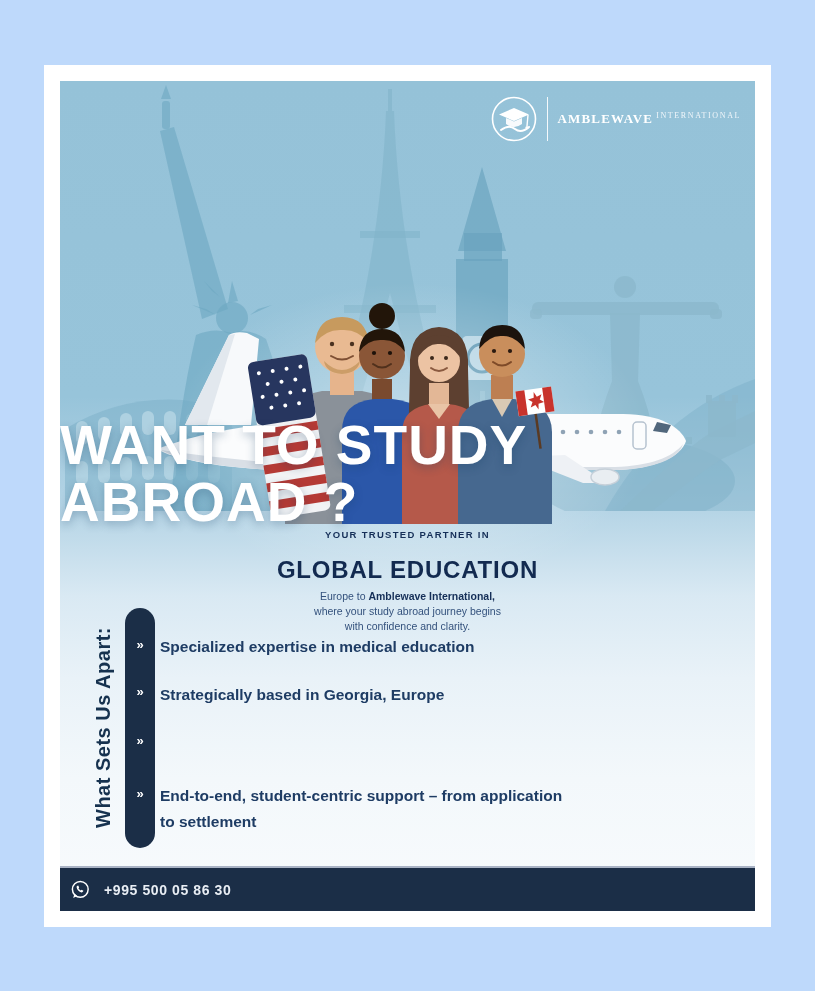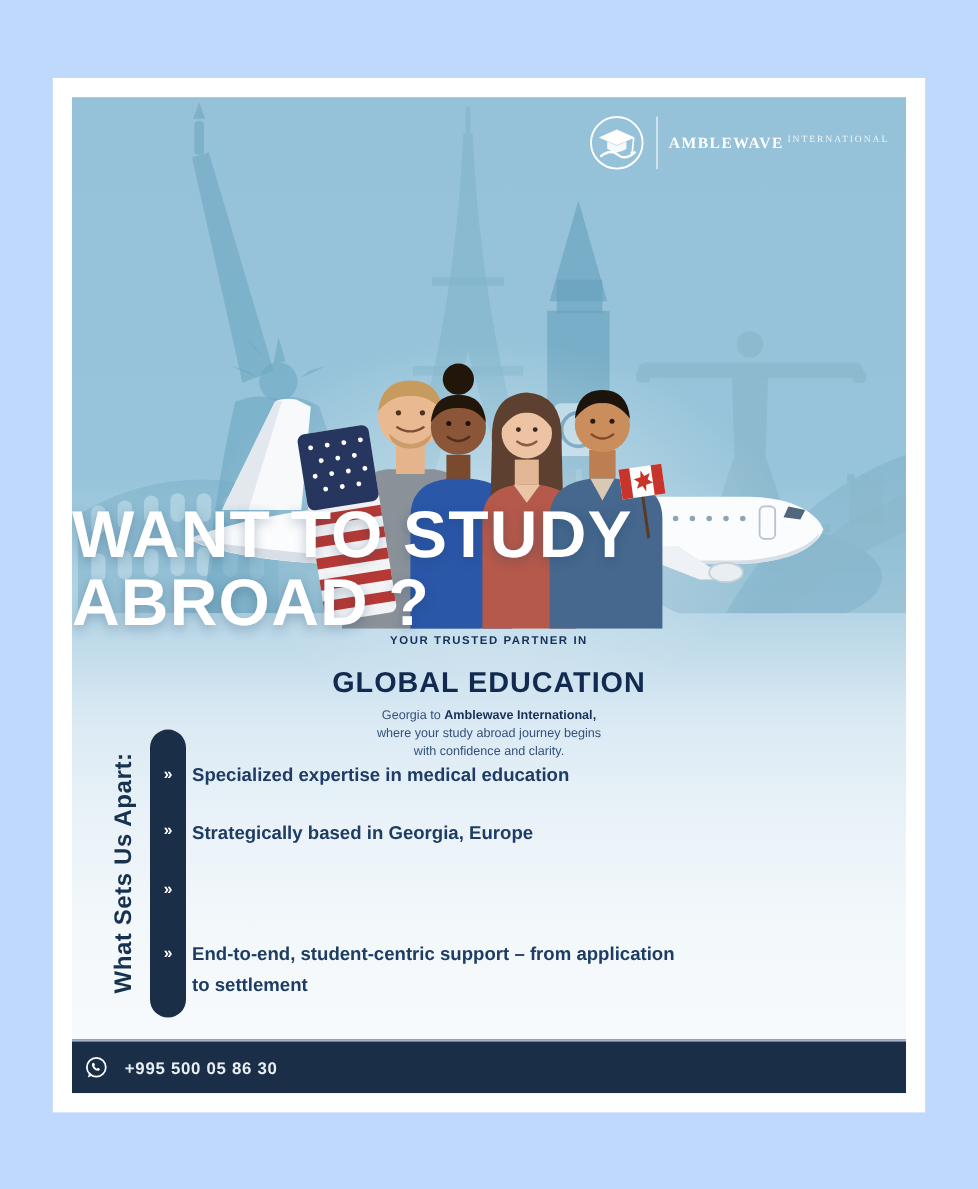--- a/index.html
+++ b/index.html
@@ -310,21 +310,21 @@
 
     <div class="headline">
       <div>WANT TO STUDY</div>
       <div>ABROAD ?</div>
     </div>
 
     <div class="intro">
       <div class="eyebrow">YOUR TRUSTED PARTNER IN</div>
       <div class="intro-title">GLOBAL EDUCATION</div>
       <div class="welcome">
-        <span>Georgia to </span><b>Amblewave International,</b><br>
+        <span>Europe to </span><b>Amblewave International,</b><br>
         <span>where your study abroad journey begins</span><br>
         <span>with confidence and clarity.</span>
       </div>
     </div>
 
     <div class="features">
       <div class="vlabel">What Sets Us Apart:</div>
       <div class="pill"></div>
       <span class="chev" style="top:39px">»</span>
       <span class="chev" style="top:86px">»</span>

